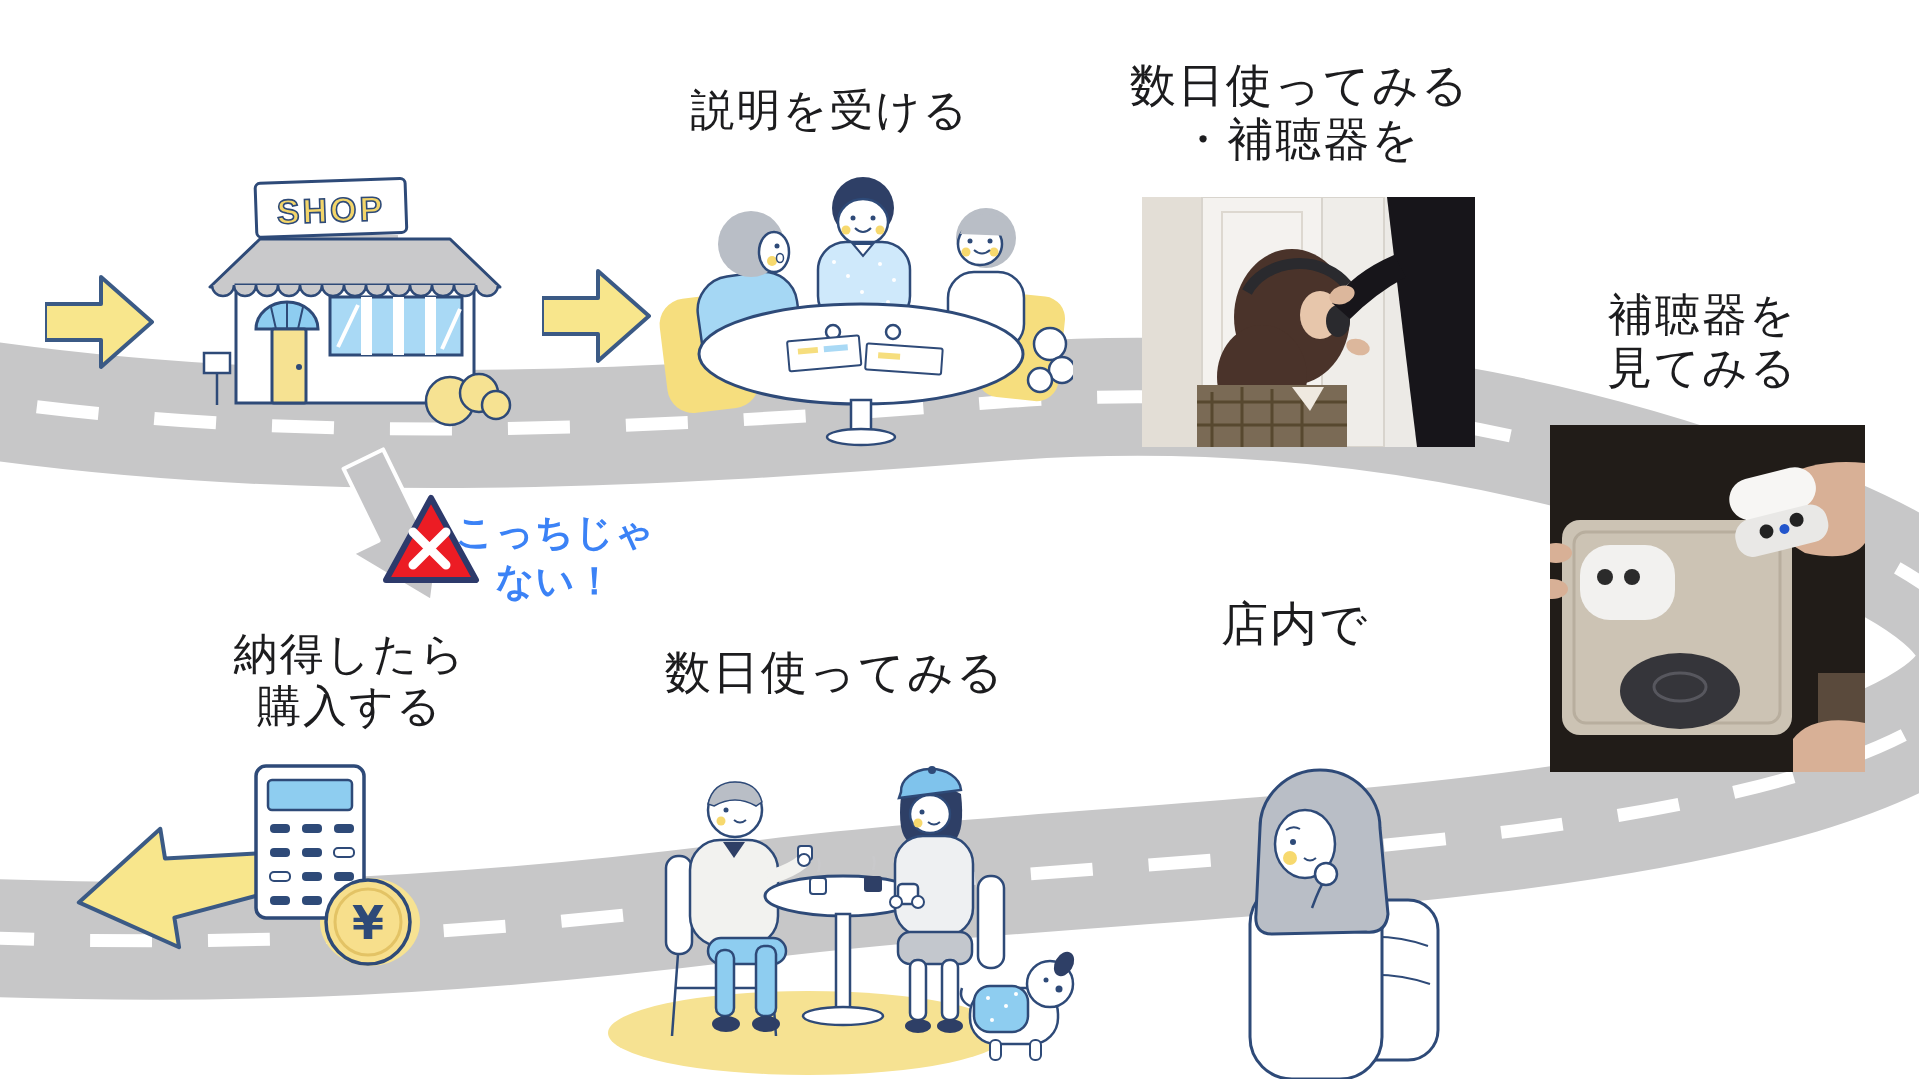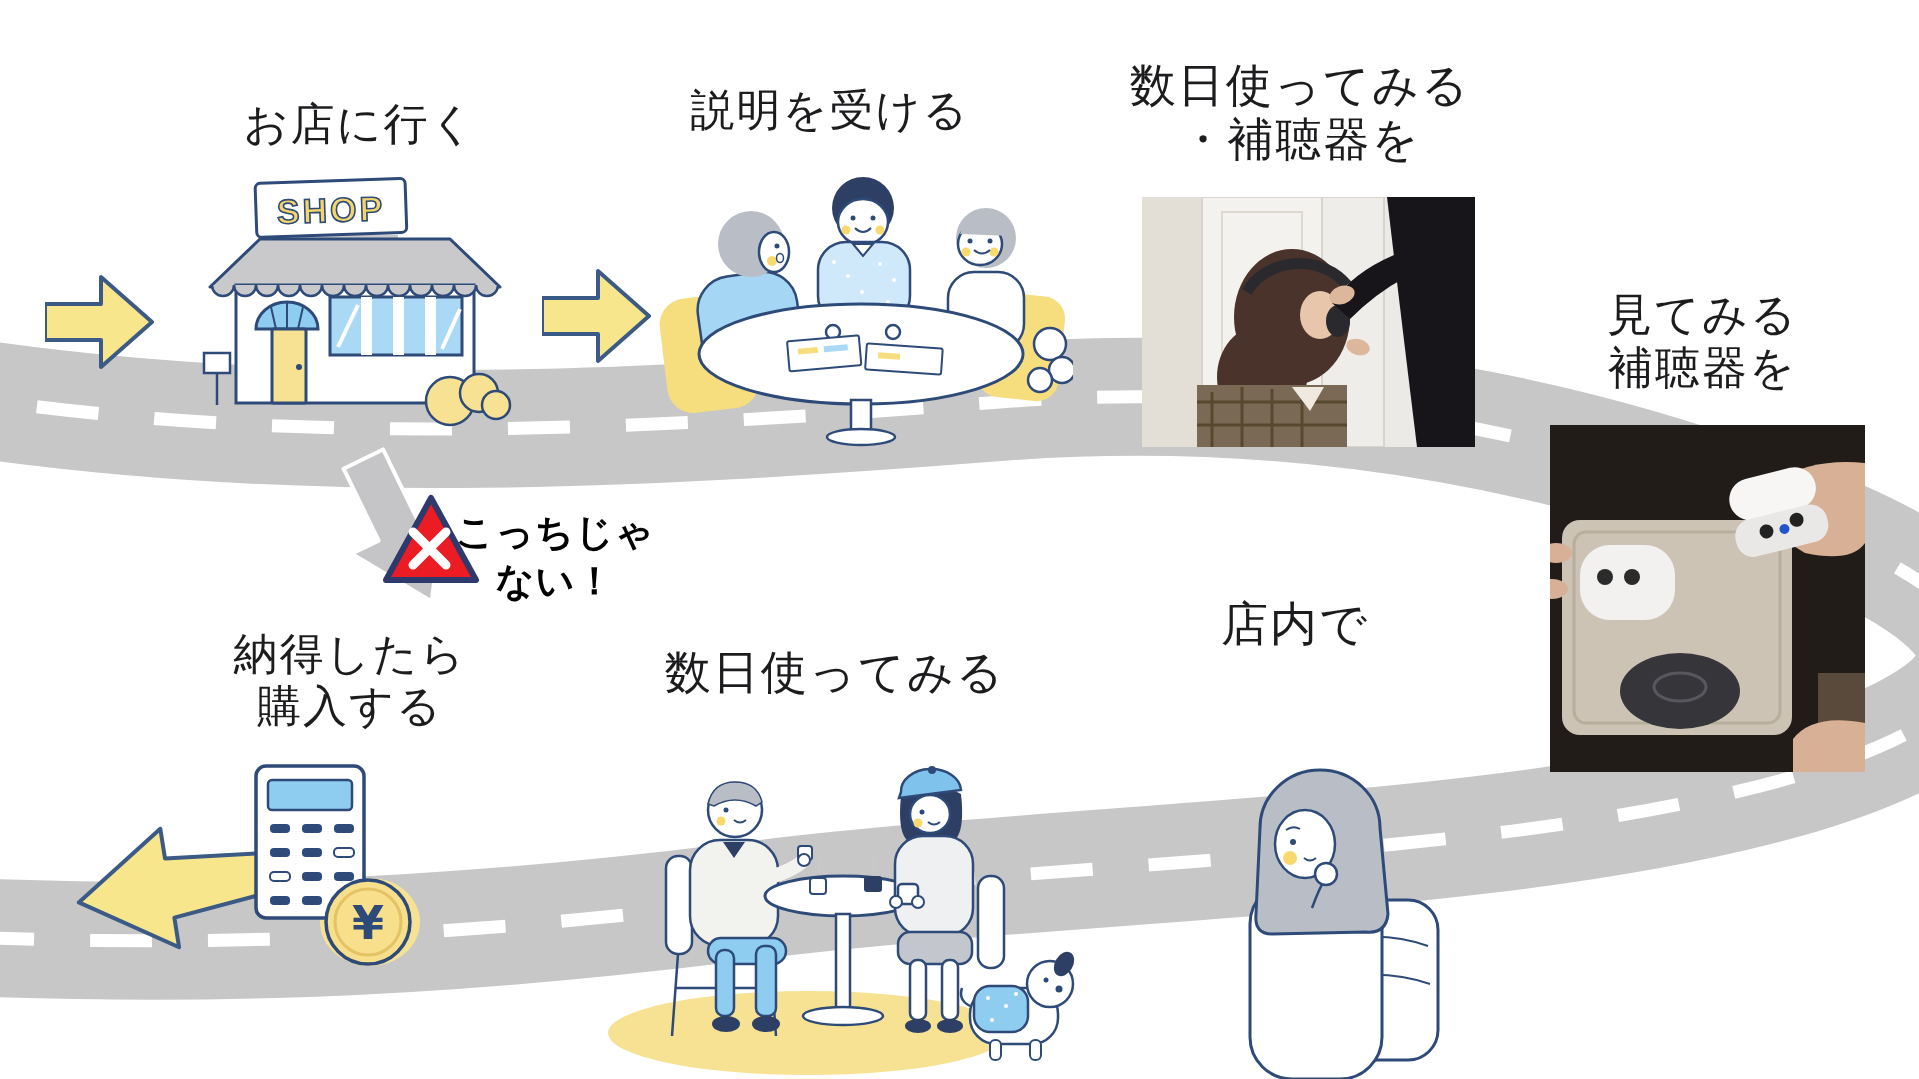--- a/index.html
+++ b/index.html
@@ -7,21 +7,21 @@
     position:relative;width:1919px;height:1079px;background:#ffffff;overflow:hidden;
     font-family:"Liberation Sans","DejaVu Sans",sans-serif;
   }
   .abs{position:absolute;}
   .step-title{
     color:#1c1c1e;text-align:center;line-height:1.18;letter-spacing:2px;
     font-weight:500;white-space:nowrap;
   }
   .step-title .line{display:block;}
   .warning-text{
-    color:#000000;text-align:center;line-height:1.3;font-weight:600;letter-spacing:1px;
+    color:#3b82f6;text-align:center;line-height:1.3;font-weight:600;letter-spacing:1px;
   }
   .warning-text .line{display:block;}
   svg{display:block;}
 </style>
 </head>
 <body>
 
 <div id="canvas">
 
   <svg class="abs" style="left:0;top:0" width="1919" height="1079" viewBox="0 0 1919 1079">
@@ -41,32 +41,31 @@
   <svg class="abs" style="left:542px;top:266px" width="112" height="100" viewBox="0 0 112 100">
     <polygon points="0,32 56,32 56,5 107,50 56,95 56,68 0,68" fill="#f8e68c" stroke="#3b5a85" stroke-width="4" stroke-linejoin="round"></polygon>
   </svg>
 
   <svg class="abs" style="left:70px;top:820px" width="200" height="140" viewBox="0 0 200 140">
     <g transform="rotate(-9 100 70)">
       <polygon points="196,48 100,38 100,8 8,68 100,128 100,98 196,88" fill="#f8e68c" stroke="#3b5a85" stroke-width="4" stroke-linejoin="round"></polygon>
     </g>
   </svg>
 
-  <div class="abs step-title" style="left:230px;top:98px;width:260px;font-size:44px">お店に行く</div>
 
   <div class="abs step-title" style="left:680px;top:84px;width:300px;font-size:44px">説明を受ける</div>
 
   <div class="abs step-title" style="left:1110px;top:58px;width:380px;font-size:46px">
     <span class="line">数日使ってみる</span>
     <span class="line">・補聴器を</span>
   </div>
 
   <div class="abs step-title" style="left:1595px;top:288px;width:215px;font-size:45px">
+    <span class="line">補聴器を</span>
     <span class="line">見てみる</span>
-    <span class="line">補聴器を</span>
   </div>
 
   <div class="abs step-title" style="left:1165px;top:596px;width:260px;font-size:47px">
     <span class="line">店内で</span>
   </div>
 
   <div class="abs step-title" style="left:205px;top:628px;width:290px;font-size:44px">
     <span class="line">納得したら</span>
     <span class="line">購入する</span>
   </div>

